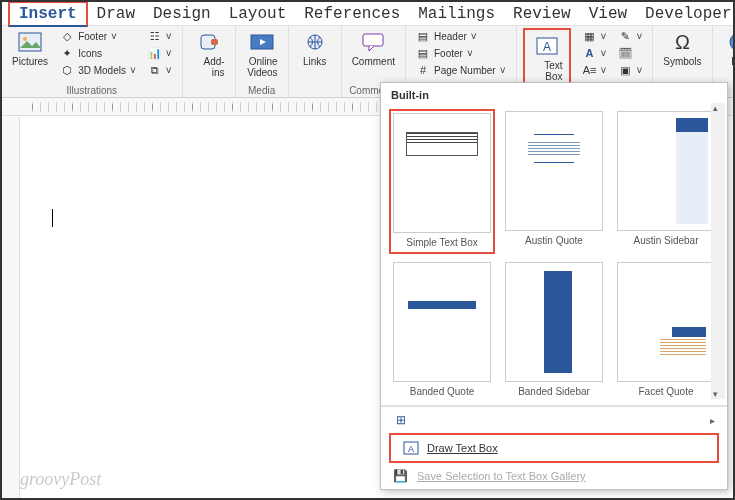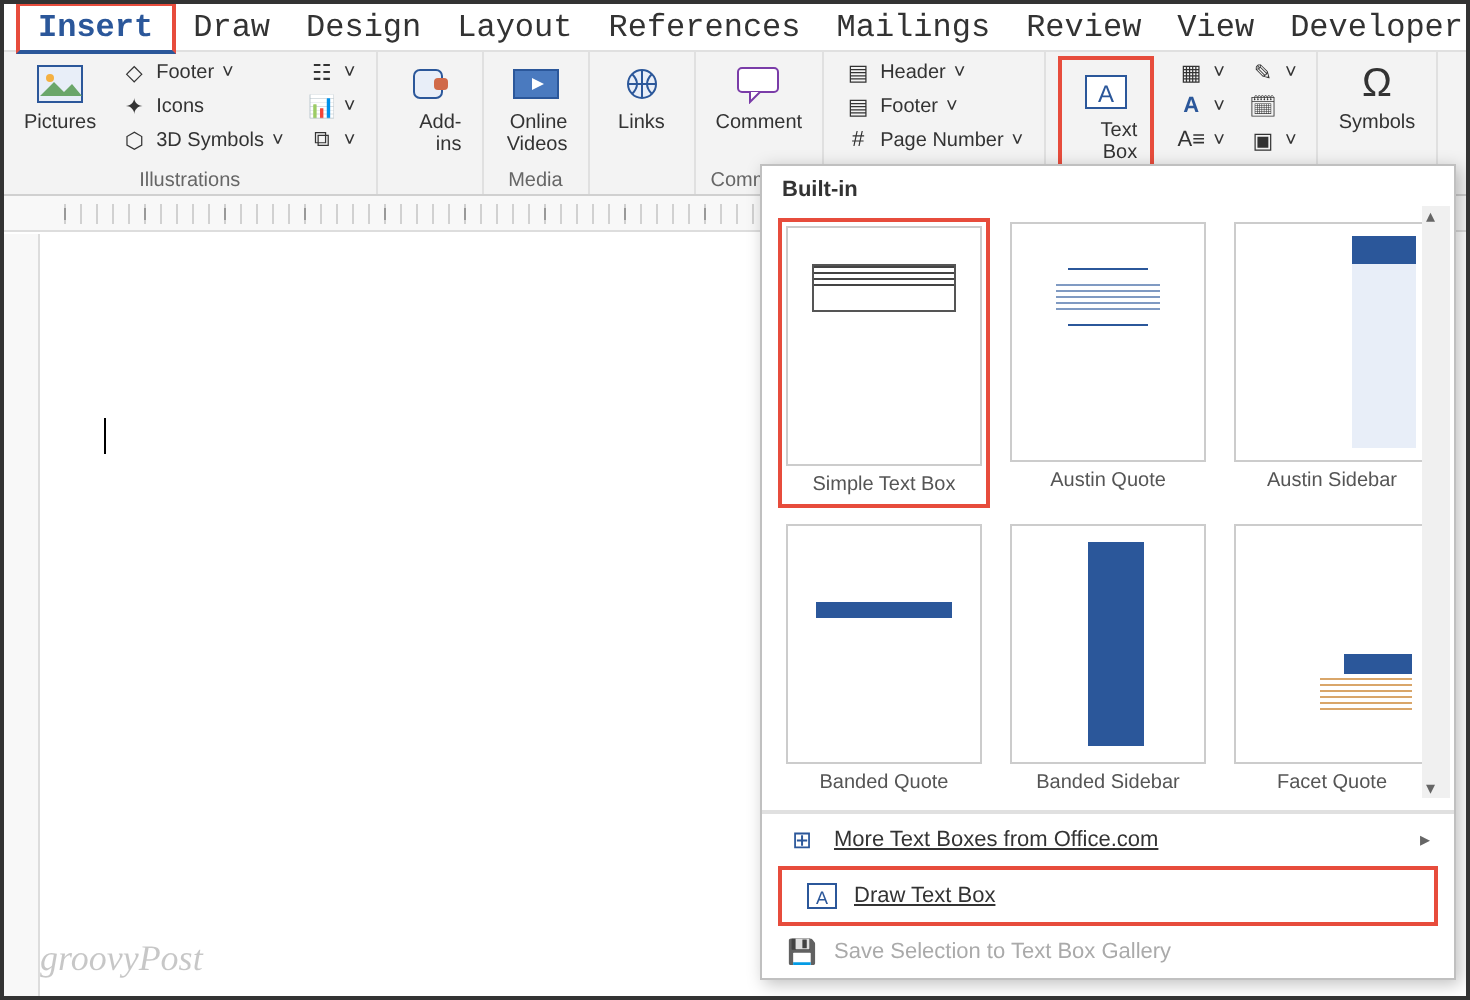--- a/index.html
+++ b/index.html
@@ -103,21 +103,21 @@
             </svg>
           </span>
         <span class="lbl">Pictures</span>
       </div>
       <div class="small-stack">
         <div class="small-btn"><span class="sico">◇</span><span>Footer</span> ˅</div>
         <div class="small-btn">
             <span class="sico">✦</span>
             <span>Icons</span>
           </div>
-        <div class="small-btn"><span class="sico">⬡</span><span>3D Symbols</span> ˅</div>
+        <div class="small-btn"><span class="sico">⬡</span><span>3D Models</span> ˅</div>
       </div>
       <div class="small-stack">
         <div class="small-btn"><span class="sico">☷</span>˅</div>
         <div class="small-btn"><span class="sico">📊</span>˅</div>
         <div class="small-btn"><span class="sico">⧉</span>˅</div>
       </div>
     </div>
     <div class="gname">Illustrations</div>
   </div>
 
@@ -293,30 +293,29 @@
     </div>
     <div class="tb-item">
       <div class="tb-thumb th-fq"></div>
       <div class="tb-label">Facet Quote</div>
     </div>
   </div>
   <div class="scroll"></div>
   <div class="dd-footer">
     <div class="row">
       <span class="fico">⊞</span>
-      <span style="text-decoration:underline">More Text Boxes from Office.com</span>
       <span class="chev">▸</span>
     </div>
     <div class="row hl">
       <span class="fico">
           <svg width="16" height="14">
             <rect x="1" y="1" width="14" height="12" fill="#fff" stroke="#2b579a"></rect>
             <text x="8" y="11" text-anchor="middle" font-size="9" fill="#2b579a">A</text>
           </svg>
         </span>
       <span style="text-decoration:underline">Draw Text Box</span>
     </div>
     <div class="row disabled">
       <span class="fico">💾</span>
-      <span style="">Save Selection to Text Box Gallery</span>
+      <span style="text-decoration:underline">Save Selection to Text Box Gallery</span>
     </div>
   </div>
 </div>
 
 </body></html>

